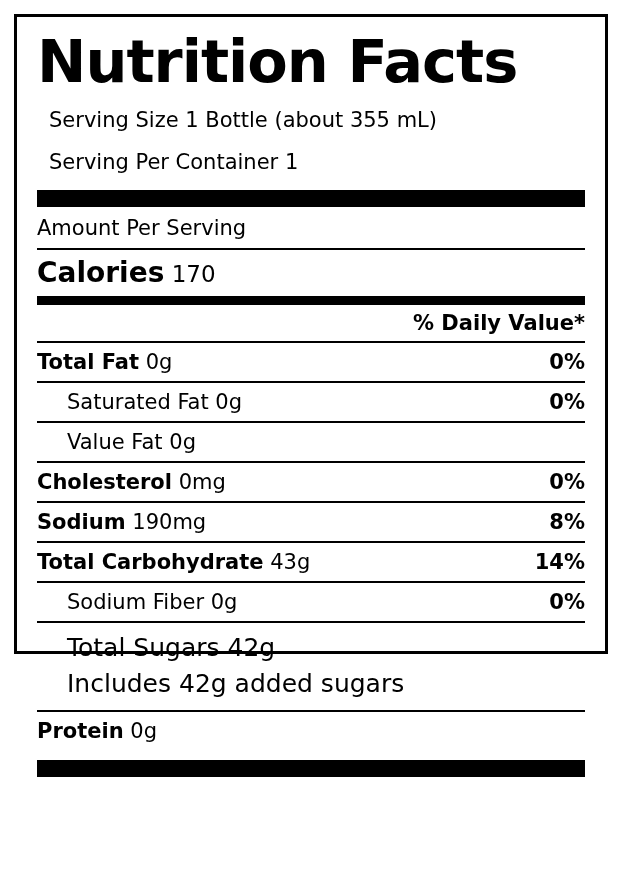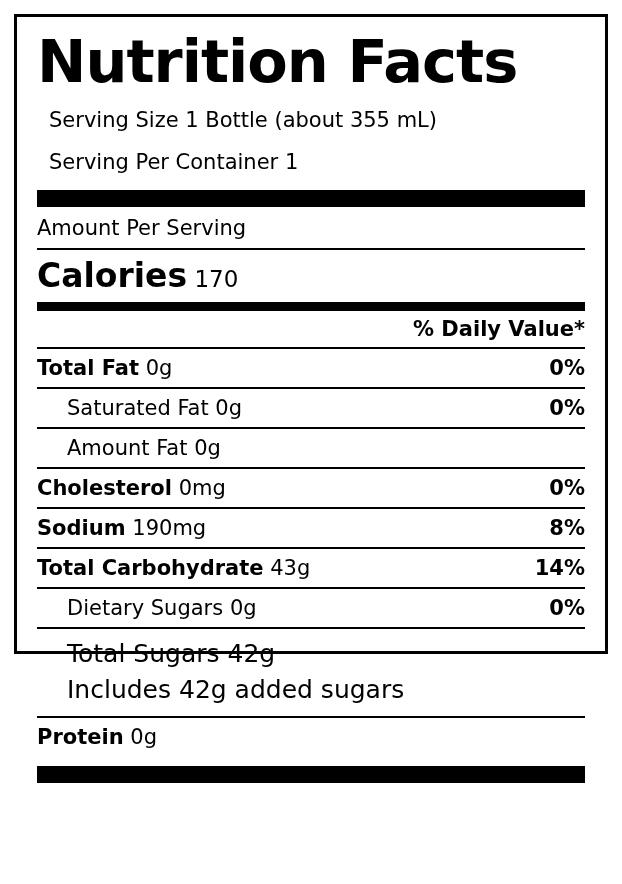--- a/index.html
+++ b/index.html
@@ -74,21 +74,21 @@
     padding: 6px 0 6px 0;
   }
   .indent {
     padding-left: 30px;
     gap: 44px;
   }
   .bold {
     font-weight: bold;
   }
   .nowrap { white-space: nowrap; }
-  .cal-label { font-size: 33px; }
+  .cal-label { font-size: 28px; }
   .sugars {
     font-size: 25px;
     line-height: 1.45;
     padding: 7px 0 8px 0;
     padding-left: 30px;
   }
   .sugars div { white-space: nowrap; }
 </style>
 </head>
 <body>
@@ -127,21 +127,21 @@
     </div>
 
     <div class="rule"></div>
     <div class="row indent">
       <span class="nowrap"><span>Saturated Fat</span> <span>0g</span></span>
       <span class="bold">0%</span>
     </div>
 
     <div class="rule"></div>
     <div class="row indent">
-      <span class="nowrap"><span>Amount Fat</span> <span>0g</span></span>
+      <span class="nowrap"><span>Value Fat</span> <span>0g</span></span>
       <span class="bold"></span>
     </div>
 
     <div class="rule"></div>
     <div class="row">
       <span class="nowrap"><span class="bold">Cholesterol</span> <span>0mg</span></span>
       <span class="bold">0%</span>
     </div>
 
     <div class="rule"></div>
@@ -151,21 +151,21 @@
     </div>
 
     <div class="rule"></div>
     <div class="row">
       <span class="nowrap"><span class="bold">Total Carbohydrate</span> <span>43g</span></span>
       <span class="bold">14%</span>
     </div>
 
     <div class="rule"></div>
     <div class="row indent">
-      <span class="nowrap"><span>Dietary Sugars</span> <span>0g</span></span>
+      <span class="nowrap"><span>Sodium Fiber</span> <span>0g</span></span>
       <span class="bold">0%</span>
     </div>
 
     <div class="rule"></div>
     <div class="sugars">
       <div>Total Sugars 42g</div>
       <div>Includes 42g added sugars</div>
     </div>
 
     <div class="rule"></div>

